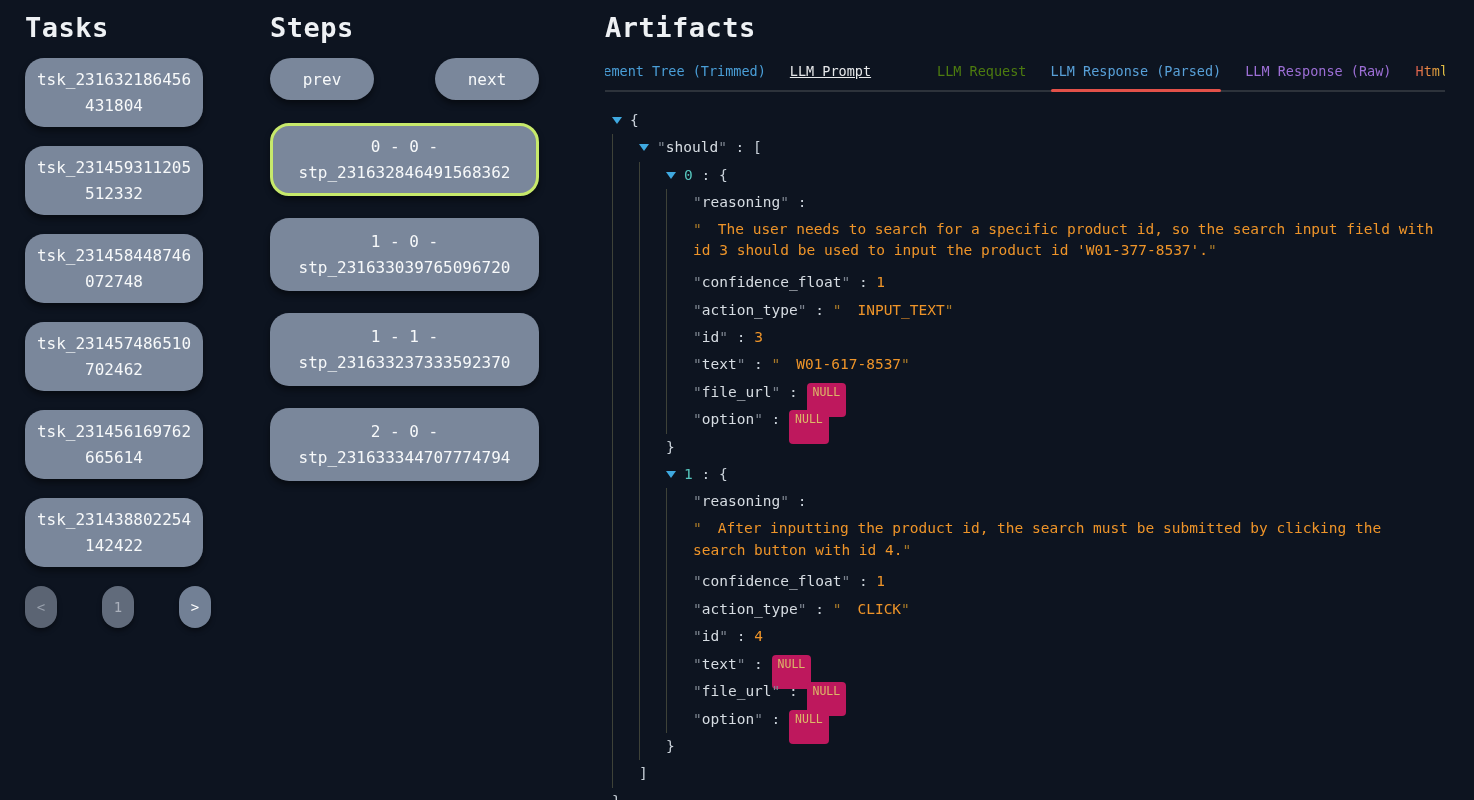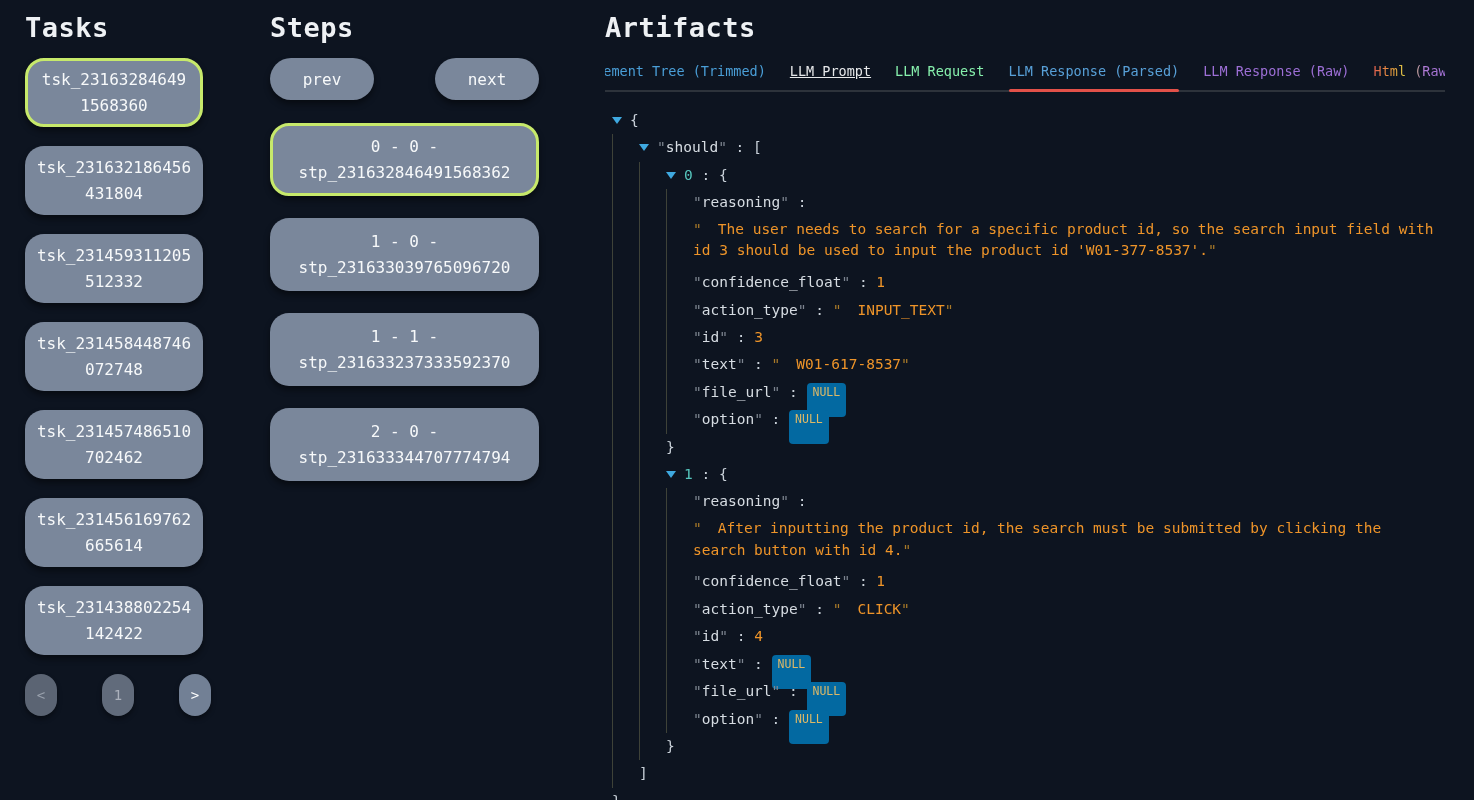--- a/index.html
+++ b/index.html
@@ -79,31 +79,30 @@
     border-top:7px solid #3fa9e0;
   }
   .pn { color:#c9d1d9; }
   .q  { color:#7d8590; }
   .k  { color:#d6dce2; }
   .sq { color:#a87928; }
   .s  { color:#ee9429;margin-left:16px; }
   .n  { color:#ee9429; }
   .i  { color:#56c6bd; }
   .z  {
-    background:#0369a1; color:#dcb868; font-size:11.5px;
+    background:#be185d; color:#dcb868; font-size:11.5px;
     padding:2px 6px 18px; border-radius:4px; vertical-align:1px;
   }
 </style>
 </head>
 <body>
 
 <div class="tasks-col">
   <div class="col-title">Tasks</div>
   <div>
-      <button class="pill-btn task-btn selected">tsk_231632846491568360</button>
       <button class="pill-btn task-btn">tsk_231632186456431804</button>
       <button class="pill-btn task-btn">tsk_231459311205512332</button>
       <button class="pill-btn task-btn">tsk_231458448746072748</button>
       <button class="pill-btn task-btn">tsk_231457486510702462</button>
       <button class="pill-btn task-btn">tsk_231456169762665614</button>
       <button class="pill-btn task-btn">tsk_231438802254142422</button>
     </div>
   <div class="pagination">
     <button class="page-pill page-prev">&lt;</button>
     <button class="page-pill page-current">1</button>
@@ -124,21 +123,21 @@
       <button class="pill-btn step-btn">2 - 0 - stp_231633344707774794</button>
     </div>
 </div>
 
 <div class="artifacts">
   <div class="col-title">Artifacts</div>
   <div class="tabbar-clip">
     <div class="tabbar">
         <div class="tab" style="color: rgb(74, 159, 216);">Element Tree (Trimmed)</div>
         <div class="tab" style="color: rgb(230, 232, 234); text-decoration: underline;">LLM Prompt</div>
-        <div class="tab" style="color: #86efac;">LLM Request</div>
+        <div class="tab" style="color: #4d7c0f; margin-left: 42px;">LLM Request</div>
         <div class="tab active" style="color: rgb(88, 160, 216);">LLM Response (Parsed)</div>
         <div class="tab" style="color: rgb(157, 111, 214);">LLM Response (Raw)</div>
         <div class="tab rainbow">Html (Raw)</div>
       </div>
   </div>
   <div class="tree">
       <div class="trow">
         <span class="ar"></span>
         <span class="tc"><span class="pn">{</span></span>
       </div>

